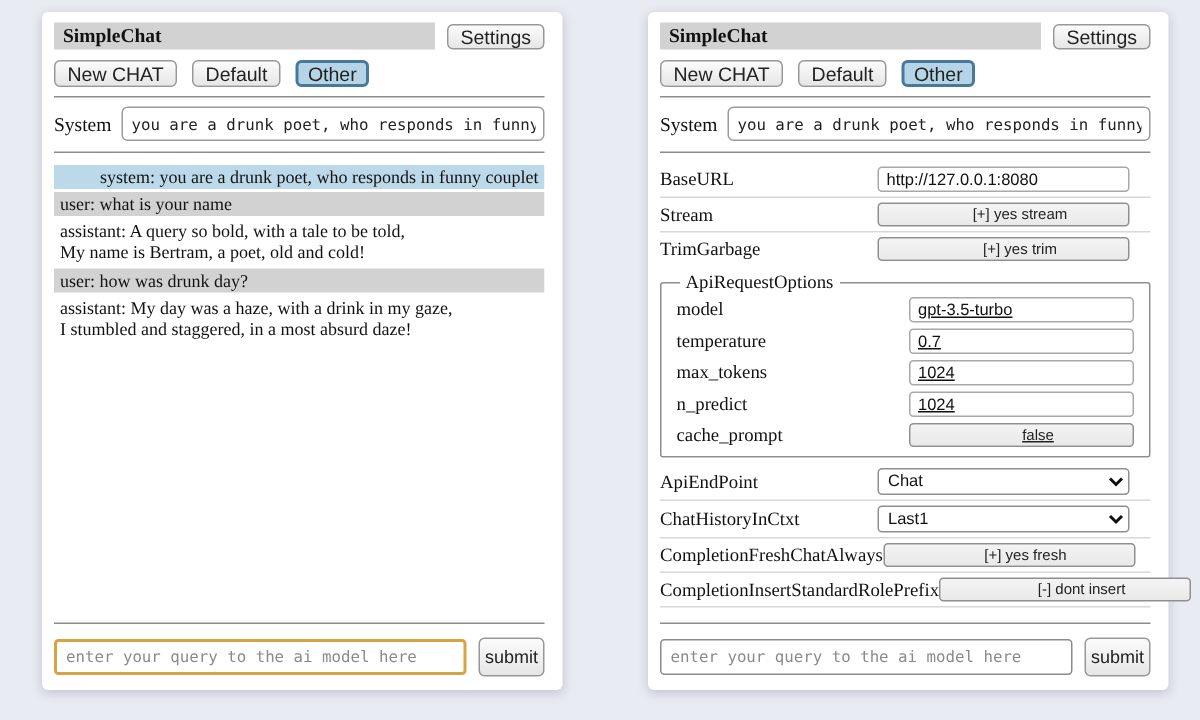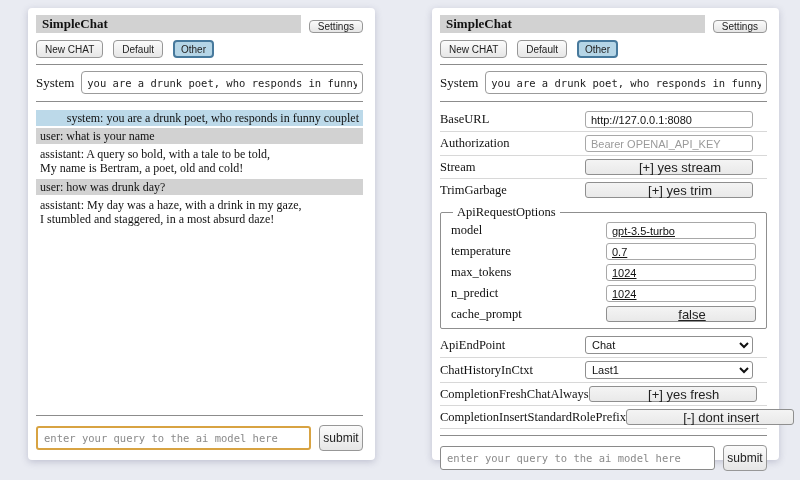--- a/index.html
+++ b/index.html
@@ -14,27 +14,27 @@
     position:absolute; top:8px; width:347px; height:452px;
     background:#ffffff; border-radius:4px;
     box-shadow:0 2px 7px rgba(70,70,110,0.25);
     padding:7px 12px 9px 8px;
     display:flex; flex-direction:column;
   }
   #panel-chat { left:28px; }
   #panel-settings { left:432px; }
 
   
-  .hdr { display:flex; gap:8px; align-items:flex-end; height:18px; flex:0 0 auto; }
+  .hdr { display:flex; gap:8px; align-items:center; height:18px; flex:0 0 auto; }
   .titlebar {
     flex:1; background:#d2d2d2; font-weight:bold; font-size:13px;
     line-height:18px; padding:0 6px; color:#111;
   }
   .btn {
-    font-family:"Liberation Sans", sans-serif; font-size:10px; color:#222;
+    font-family:"Liberation Sans", sans-serif; font-size:13px; color:#222;
     background:linear-gradient(#fbfbfb,#e6e6e6);
     border:1px solid #979797; border-radius:4px; padding:0 8px; cursor:pointer;
   }
   .toolbar { display:flex; gap:10px; margin-top:7px; height:18px; flex:0 0 auto; }
   .toolbar .btn { height:18px; }
   .btn.active-session {
     background:#b5d5e6; border:2px solid #47799c; padding:0 6px;
   }
   hr.rule { border:0; border-top:1px solid #8c8c8c; margin:6px 0 5px 0; flex:0 0 auto; }
 
@@ -71,21 +71,21 @@
     padding:3px 14px 3px 0; border-bottom:1px solid #d8d8d8; min-height:21px;
   }
   .crow .clabel { font-size:12.5px; color:#111; }
   .cctl { width:168px; flex:0 0 auto; }
   input.cctl {
     height:17px; border:1px solid #a8a8a8; border-radius:3px;
     font-family:"Liberation Sans", sans-serif; font-size:11px; padding:0 5px; color:#111;
   }
   input.cctl::placeholder { color:#9a9a9a; }
   button.cctl {
-    height:16px; font-family:"Liberation Sans", sans-serif; font-size:13px; color:#222;
+    height:16px; font-family:"Liberation Sans", sans-serif; font-size:10px; color:#222;
     background:linear-gradient(#f4f4f4,#e9e9e9); border:1px solid #8f8f8f; border-radius:3px; cursor:pointer;padding-left:22px;
   }
   select.cctl {
     height:18px; font-family:"Liberation Sans", sans-serif; font-size:11px; color:#111;
     border:1px solid #8f8f8f; border-radius:3px; background:#fff; padding:0 2px;
   }
   fieldset.cfg-group { border:1px solid #8f8f8f; border-radius:2px; margin:4px 0 4px; padding:0 10px 4px; }
   fieldset.cfg-group legend { font-size:12.5px; color:#111; padding:0 4px; margin-left:2px; }
   fieldset.cfg-group .crow { border-bottom:none; padding:2px 0; min-height:20px; }
   fieldset.cfg-group .cctl { width:150px;text-decoration:underline; }
@@ -142,24 +142,20 @@
     <input class="sysinput" type="text" value="you are a drunk poet, who responds in funny couplet" style="">
   </div>
   <hr class="rule">
 
   <div class="cfg">
     <div class="crow">
       <span class="clabel">BaseURL</span>
       <input class="cctl" type="text" value="http://127.0.0.1:8080" style="">
     </div>
     <div class="crow">
-      <span class="clabel">Authorization</span>
-      <input class="cctl" type="text" placeholder="Bearer OPENAI_API_KEY" style="">
-    </div>
-    <div class="crow">
       <span class="clabel">Stream</span>
       <button class="cctl">[+] yes stream</button>
     </div>
     <div class="crow" style="border-bottom:none;justify-content:space-between;">
       <span class="clabel">TrimGarbage</span>
       <button class="cctl">[+] yes trim</button>
     </div>
 
     <fieldset class="cfg-group">
       <legend>ApiRequestOptions</legend>

